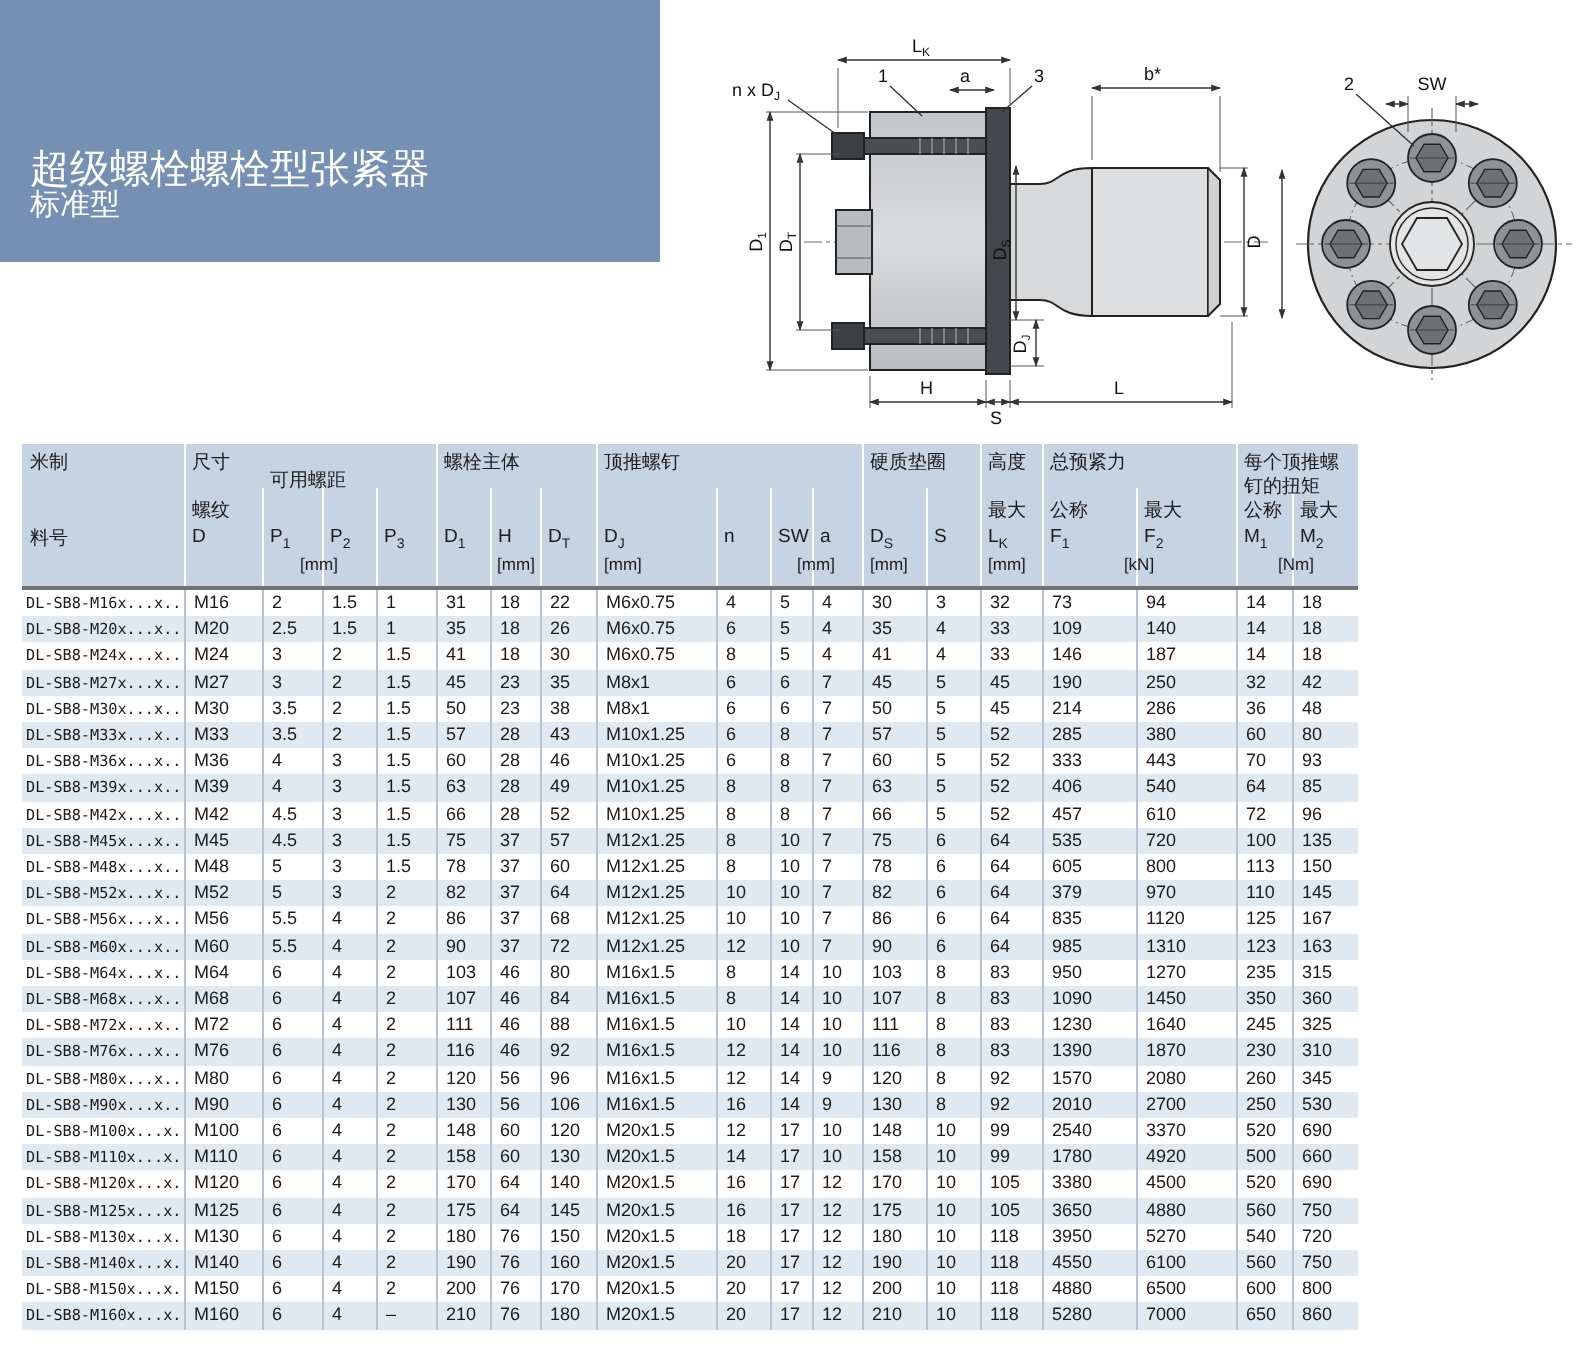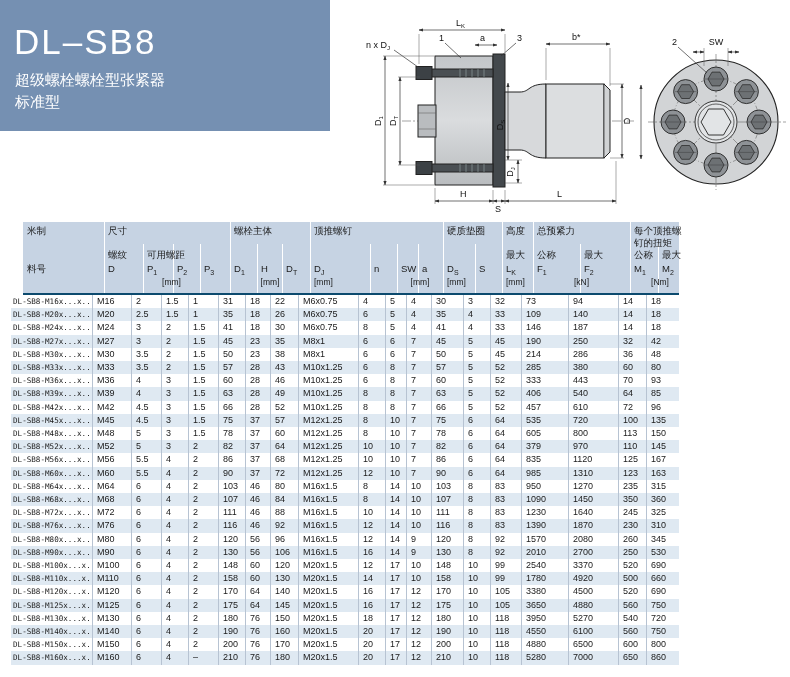--- a/index.html
+++ b/index.html
@@ -8,35 +8,35 @@
     --stripe:#dfe9f2;
     --sep:#b7c3d2;
     --ink:#1a1a1a;
   }
   html,body{margin:0;padding:0;background:#fff;}
   .page{position:relative;width:790px;height:677px;background:#fff;overflow:hidden;
         font-family:"Liberation Sans",sans-serif;color:var(--ink);}
   
   .hero{position:absolute;left:0;top:0;width:330px;height:131px;background:var(--hero);color:#fff;}
   .hero-title{position:absolute;left:14px;top:22px;font-size:35px;letter-spacing:2px;font-weight:400;}
-  .hero-sub1{position:absolute;left:15px;top:71px;font-size:15px;}
+  .hero-sub1{position:absolute;left:15px;top:71px;font-size:20px;}
   .hero-sub2{position:absolute;left:15px;top:93px;font-size:15px;}
   
   .svgwrap{position:absolute;}
   svg text{font-family:"Liberation Sans",sans-serif;font-size:9px;fill:#111;}
   .dim{stroke:#333;stroke-width:0.7;fill:none;marker-start:url(#arr);marker-end:url(#arr);}
   .dimf{stroke:#333;stroke-width:0.7;fill:none;marker-start:url(#arr2);marker-end:url(#arr2);}
   .ext{stroke:#555;stroke-width:0.5;fill:none;}
   .cl{stroke:#666;stroke-width:0.6;stroke-dasharray:9 2 2 2;fill:none;}
   .ldr{stroke:#333;stroke-width:0.7;fill:none;}
   
   .legend{position:absolute;left:704px;top:186px;font-size:11px;line-height:17px;}
   
   .dltable{position:absolute;left:11px;top:222px;width:668px;}
-  .thead{position:relative;height:71px;background:var(--band);border-bottom:2px solid #0c4a6e;font-size:9.5px;margin-left:12px;}
+  .thead{position:relative;height:71px;background:var(--band);border-bottom:2px solid #737373;font-size:9.5px;}
   .hl{position:absolute;white-space:nowrap;}
   .hl sub{font-size:7px;}
   .hc{text-align:center;}
   .gsep{position:absolute;top:0;bottom:0;width:1px;background:#fff;}
   .ssep{position:absolute;top:22px;bottom:0;width:1px;background:#fff;}
   .tbody{position:relative;}
   .trow{display:flex;height:13.21px;line-height:13.4px;font-size:9px;background:#fff;}
   .trow:nth-child(even){background:var(--stripe);}
   .tcell{box-sizing:border-box;padding-left:4px;overflow:hidden;white-space:nowrap;border-left:1px solid var(--sep);}
   .tcell.c0{border-left:none;font-family:"DejaVu Sans Mono","Liberation Mono",monospace;font-size:7.6px;padding-left:2px;}
@@ -45,21 +45,20 @@
   .c10{width:21px}.c11{width:25px}.c12{width:32px}.c13{width:27px}.c14{width:31px}
   .c15{width:47px}.c16{width:50px}.c17{width:28px}.c18{width:32px}
   .u{font-size:8.5px;}
 </style>
 </head>
 <body>
 
 <div class="page">
 
   <div class="hero">
-    <div class="hero-title">DL–SB8</div>
     <div class="hero-sub1">超级螺栓螺栓型张紧器</div>
     <div class="hero-sub2">标准型</div>
   </div>
 
   <div class="svgwrap" style="left:360px;top:4px;">
   <svg width="280" height="214" viewBox="0 0 280 214">
     <defs>
       <marker id="arr" viewBox="0 0 10 10" refX="9" refY="5" markerWidth="7" markerHeight="7" orient="auto-start-reverse">
         <path d="M0,1.5 L10,5 L0,8.5 z" fill="#333"></path>
       </marker>
@@ -221,21 +220,21 @@
       <div class="hl" style="left:85px;top:3px">尺寸</div>
       <div class="hl" style="left:211px;top:3px">螺栓主体</div>
       <div class="hl" style="left:291px;top:3px">顶推螺钉</div>
       <div class="hl" style="left:424px;top:3px">硬质垫圈</div>
       <div class="hl" style="left:483px;top:3px">高度</div>
       <div class="hl" style="left:514px;top:3px">总预紧力</div>
       <div class="hl" style="left:611px;top:3px">每个顶推螺</div>
       <div class="hl" style="left:611px;top:15px">钉的扭矩</div>
 
       <div class="hl" style="left:85px;top:27px">螺纹</div>
-      <div class="hl" style="left:124px;top:27px">可用螺距</div>
+      <div class="hl" style="left:124px;top:12px">可用螺距</div>
       <div class="hl" style="left:483px;top:27px">最大</div>
       <div class="hl" style="left:514px;top:27px">公称</div>
       <div class="hl" style="left:561px;top:27px">最大</div>
       <div class="hl" style="left:611px;top:27px">公称</div>
       <div class="hl" style="left:639px;top:27px">最大</div>
 
       <div class="hl" style="left:4px;top:41px"><span>料号</span></div>
       <div class="hl" style="left:85px;top:41px"><span>D</span></div>
       <div class="hl" style="left:124px;top:41px"><span>P</span><sub>1</sub></div>
       <div class="hl" style="left:154px;top:41px"><span>P</span><sub>2</sub></div>

